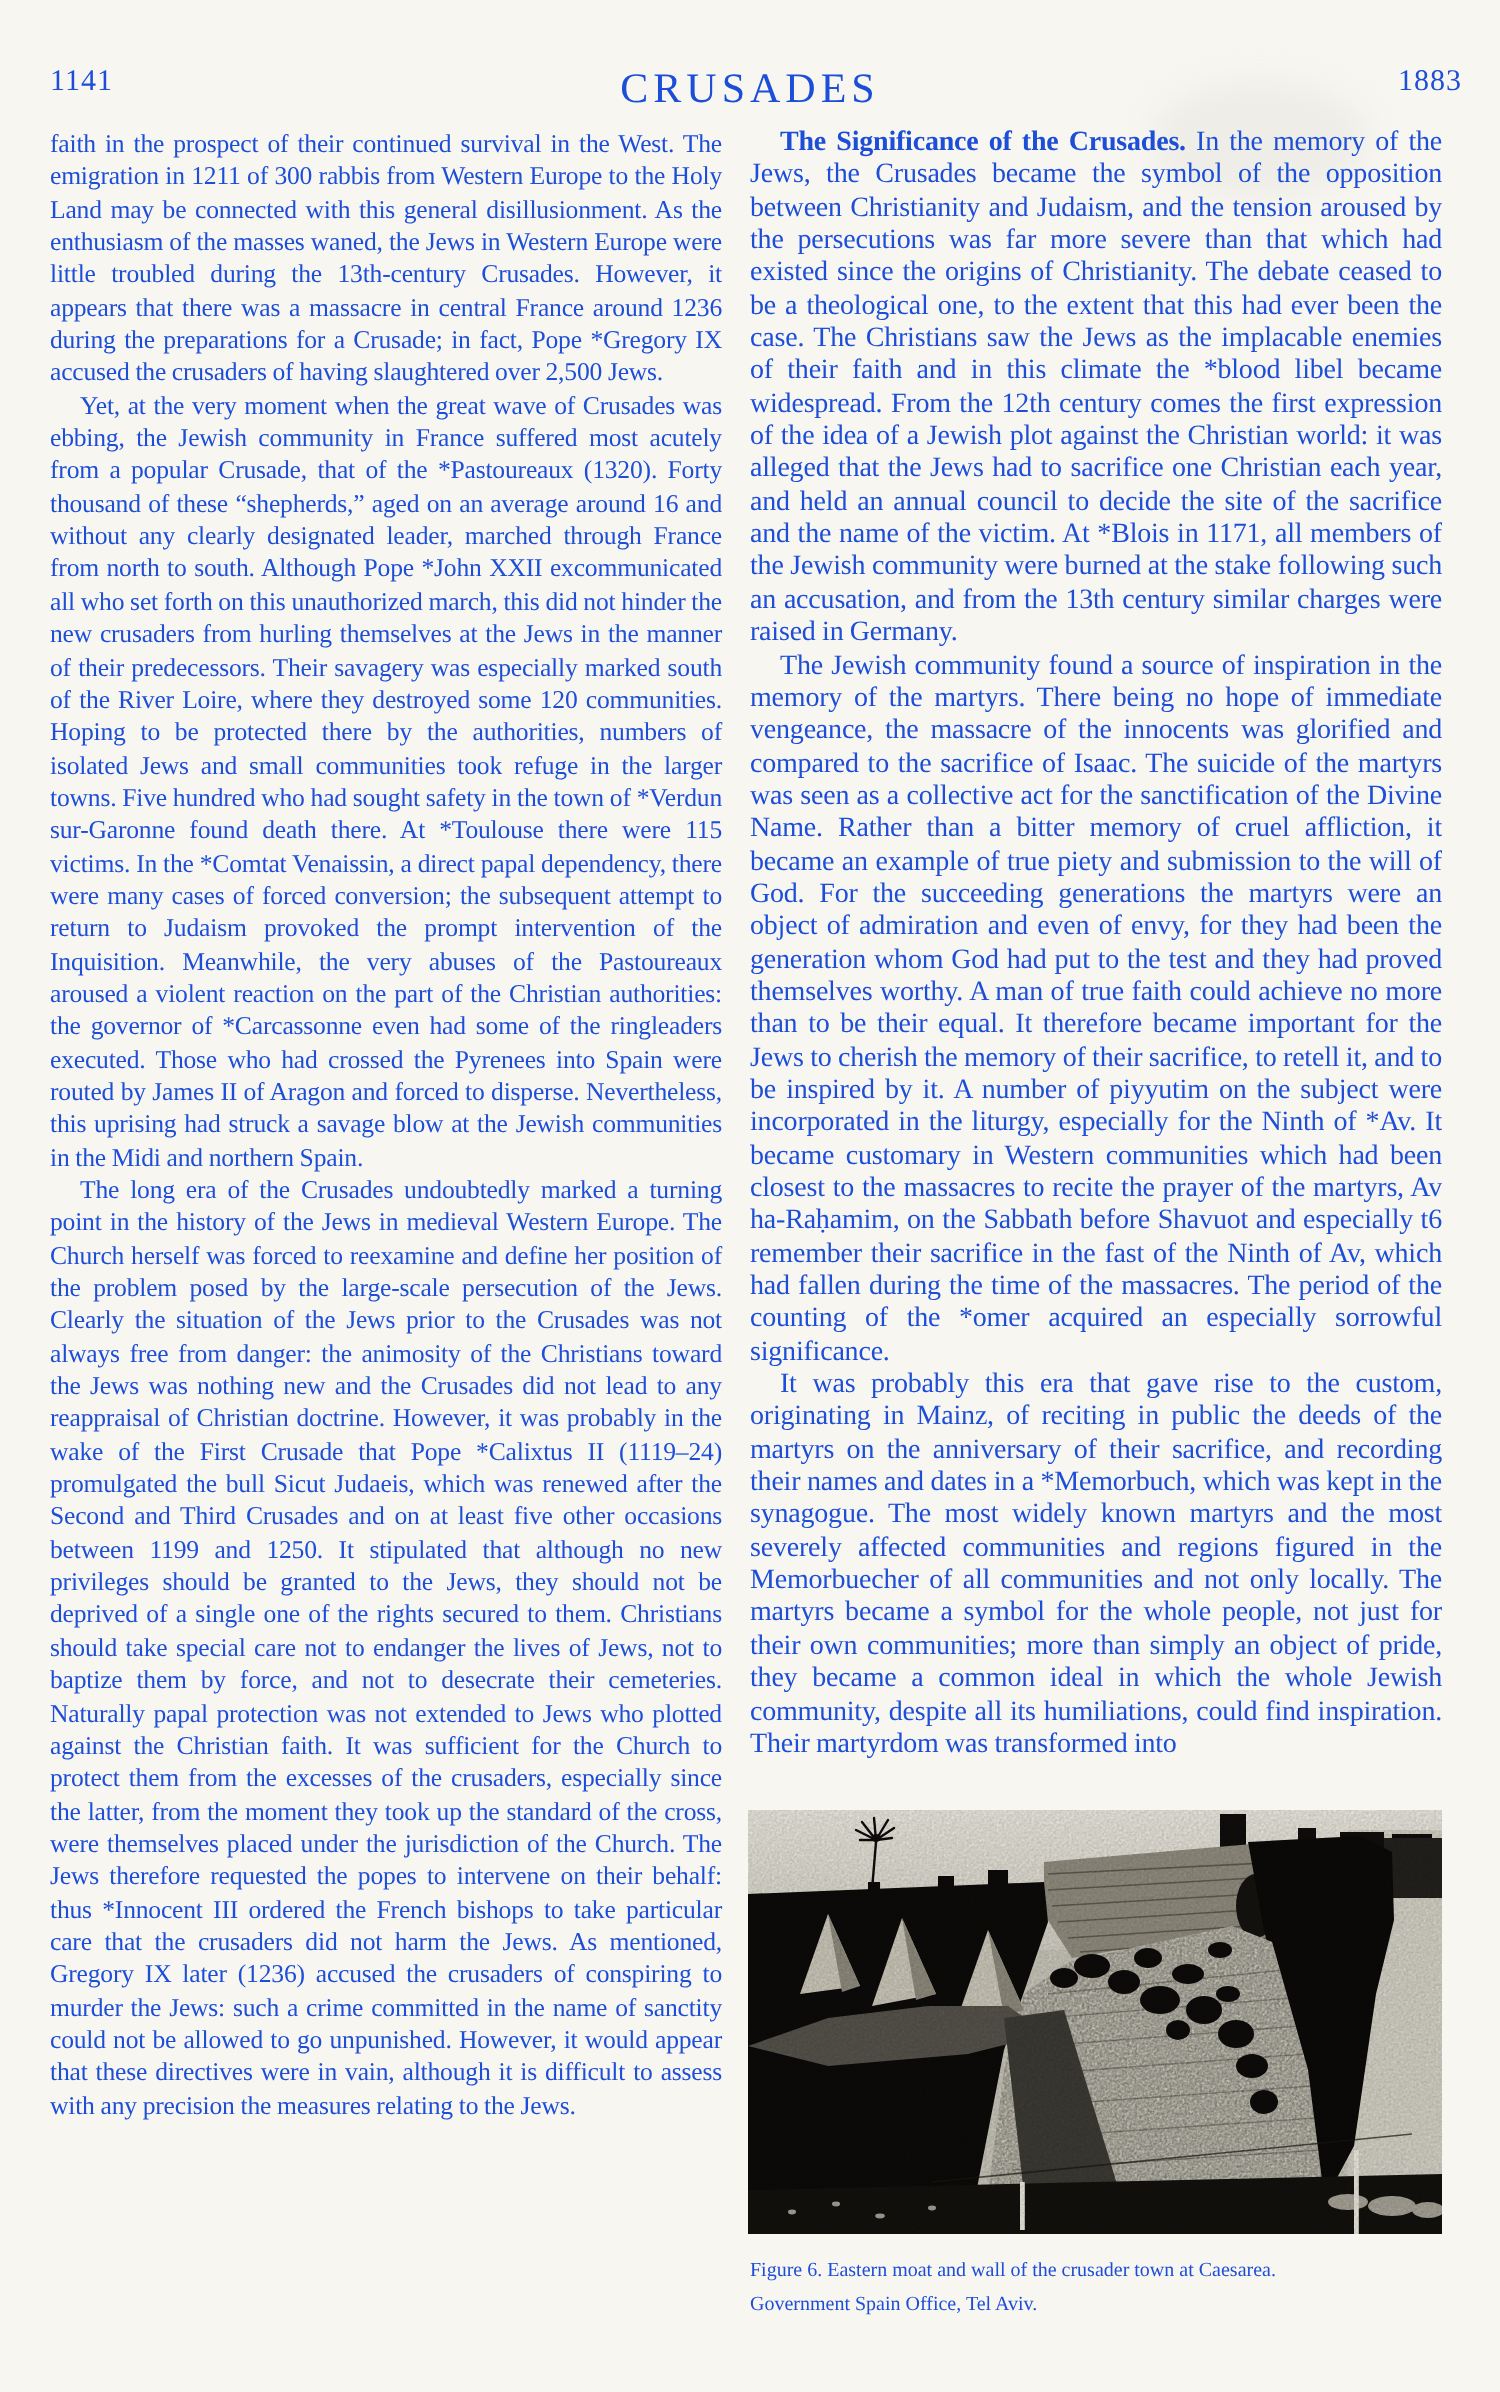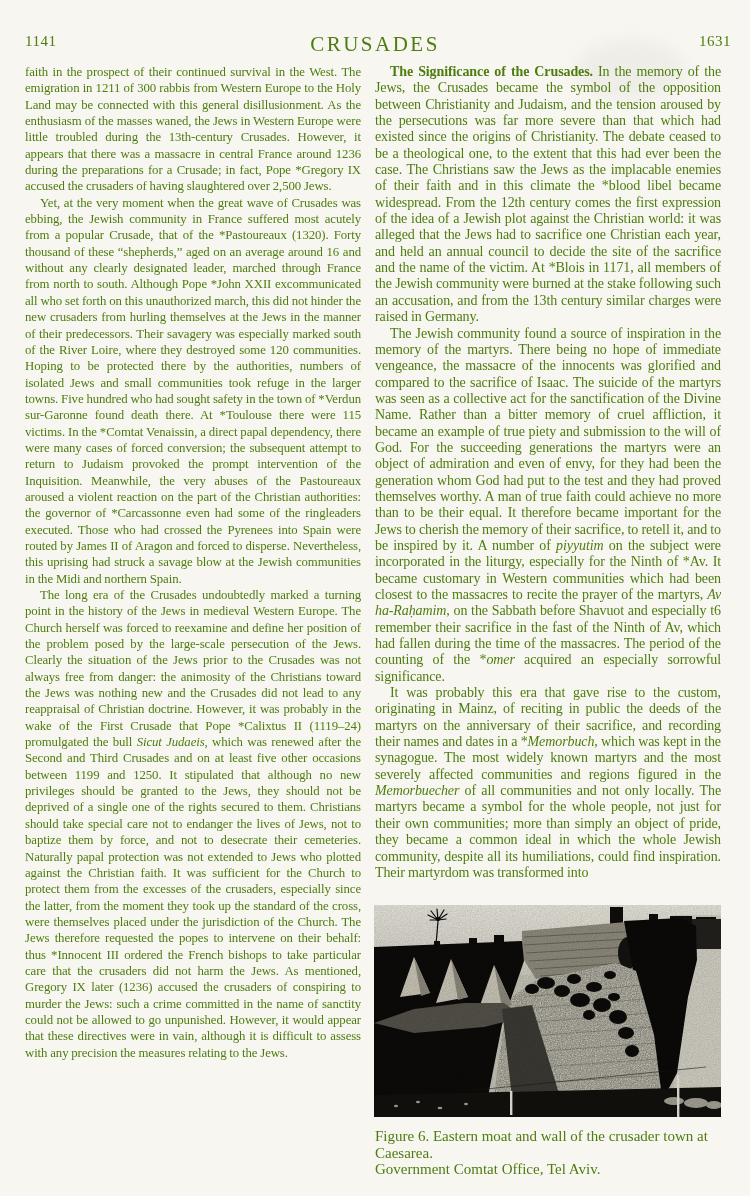--- a/index.html
+++ b/index.html
@@ -2,21 +2,21 @@
 <html><head>
 <meta charset="utf-8">
 <style>
   html,body{margin:0;padding:0;background:#888;}
   .page{
     position:relative;
     width:750px;height:1196px;
     background:#f8f6f1;
     overflow:hidden;
     font-family:"Liberation Serif","DejaVu Serif",serif;
-    color:#4d7c0f;
+    color:#1d4ed8;
   }
   .scan-smudge{
     position:absolute;left:575px;top:40px;width:110px;height:60px;
     background:#ecebe5;border-radius:50%;filter:blur(8px);opacity:.8;
   }
   .header{
     position:relative;
     padding:33px 17px 0 25px;
     height:22px;
     font-size:15px;
@@ -42,45 +42,45 @@
     text-align:justify;
     font-size:12.8px;
     line-height:16.35px;
     letter-spacing:-0.1px;
     word-spacing:-0.2px;
   }
   .col-right .textblock p{font-size:14px;}
   .col-right .textblock{height:841px;overflow:hidden;}
   .textblock p.ind{text-indent:15px;}
   .textblock .b{font-weight:bold;}
-  .textblock .i{font-style:italic;}
+  .textblock .i{}
   .figure-block{margin-top:0;}
   .photo-frame{
     width:347px;height:212px;margin-left:-1px;
     overflow:hidden;
   }
   .photo-frame svg{display:block;width:347px;height:212px;}
   .caption{
     margin:11px 0 0 0;
-    font-size:15px;
+    font-size:10px;
     line-height:16.5px;
   }
   .caption p{margin:0;}
 </style>
 </head>
 <body>
 
 <div class="page">
 
   <div class="scan-smudge"></div>
 
   <div class="header">
     <span class="pageno left">1141</span>
     <span class="title">CRUSADES</span>
-    <span class="pageno right">1631</span>
+    <span class="pageno right">1883</span>
   </div>
 
   <div class="columns">
 
     <div class="col col-left">
       <div class="textblock">
           <p class=""><span>faith in the prospect of their continued survival in the West. The emigration in 1211 of 300 rabbis from Western Europe to the Holy Land may be connected with this general disillusionment. As the enthusiasm of the masses waned, the Jews in Western Europe were little troubled during the 13th-century Crusades. However, it appears that there was a massacre in central France around 1236 during the preparations for a Crusade; in fact, Pope *Gregory IX accused the crusaders of having slaughtered over 2,500 Jews.</span></p>
           <p class="ind"><span>Yet, at the very moment when the great wave of Crusades was ebbing, the Jewish community in France suffered most acutely from a popular Crusade, that of the *Pastoureaux (1320). Forty thousand of these “shepherds,” aged on an average around 16 and without any clearly designated leader, marched through France from north to south. Although Pope *John XXII excommunicated all who set forth on this unauthorized march, this did not hinder the new crusaders from hurling themselves at the Jews in the manner of their predecessors. Their savagery was especially marked south of the River Loire, where they destroyed some 120 communities. Hoping to be protected there by the authorities, numbers of isolated Jews and small communities took refuge in the larger towns. Five hundred who had sought safety in the town of *Verdun sur-Garonne found death there. At *Toulouse there were 115 victims. In the *Comtat Venaissin, a direct papal dependency, there were many cases of forced conversion; the subsequent attempt to return to Judaism provoked the prompt intervention of the Inquisition. Meanwhile, the very abuses of the Pastoureaux aroused a violent reaction on the part of the Christian authorities: the governor of *Carcassonne even had some of the ringleaders executed. Those who had crossed the Pyrenees into Spain were routed by James II of Aragon and forced to disperse. Nevertheless, this uprising had struck a savage blow at the Jewish communities in the Midi and northern Spain.</span></p>
           <p class="ind"><span>The long era of the Crusades undoubtedly marked a turning point in the history of the Jews in medieval Western Europe. The Church herself was forced to reexamine and define her position of the problem posed by the large-scale persecution of the Jews. Clearly the situation of the Jews prior to the Crusades was not always free from danger: the animosity of the Christians toward the Jews was nothing new and the Crusades did not lead to any reappraisal of Christian doctrine. However, it was probably in the wake of the First Crusade that Pope *Calixtus II (1119–24) promulgated the bull </span><span class="i">Sicut Judaeis</span><span>, which was renewed after the Second and Third Crusades and on at least five other occasions between 1199 and 1250. It stipulated that although no new privileges should be granted to the Jews, they should not be deprived of a single one of the rights secured to them. Christians should take special care not to endanger the lives of Jews, not to baptize them by force, and not to desecrate their cemeteries. Naturally papal protection was not extended to Jews who plotted against the Christian faith. It was sufficient for the Church to protect them from the excesses of the crusaders, especially since the latter, from the moment they took up the standard of the cross, were themselves placed under the jurisdiction of the Church. The Jews therefore requested the popes to intervene on their behalf: thus *Innocent III ordered the French bishops to take particular care that the crusaders did not harm the Jews. As mentioned, Gregory IX later (1236) accused the crusaders of conspiring to murder the Jews: such a crime committed in the name of sanctity could not be allowed to go unpunished. However, it would appear that these directives were in vain, although it is difficult to assess with any precision the measures relating to the Jews.</span></p>
         </div>
@@ -211,19 +211,19 @@
               <path d="M64,15 L72,14"></path>
               <path d="M64,15 L56,15"></path>
             </g>
             <ellipse cx="64" cy="14" rx="2.4" ry="2" fill="#0d0c0a"></ellipse>
 
             <rect x="0" y="0" width="347" height="212" filter="url(#grain)" opacity="0.14"></rect>
           </svg>
         </div>
         <div class="caption">
           <p>Figure 6.  Eastern moat and wall of the crusader town at Caesarea.</p>
-          <p>Government Comtat Office, Tel Aviv.</p>
+          <p>Government Spain Office, Tel Aviv.</p>
         </div>
       </div>
     </div>
 
   </div>
 </div>
 
 </body></html>

